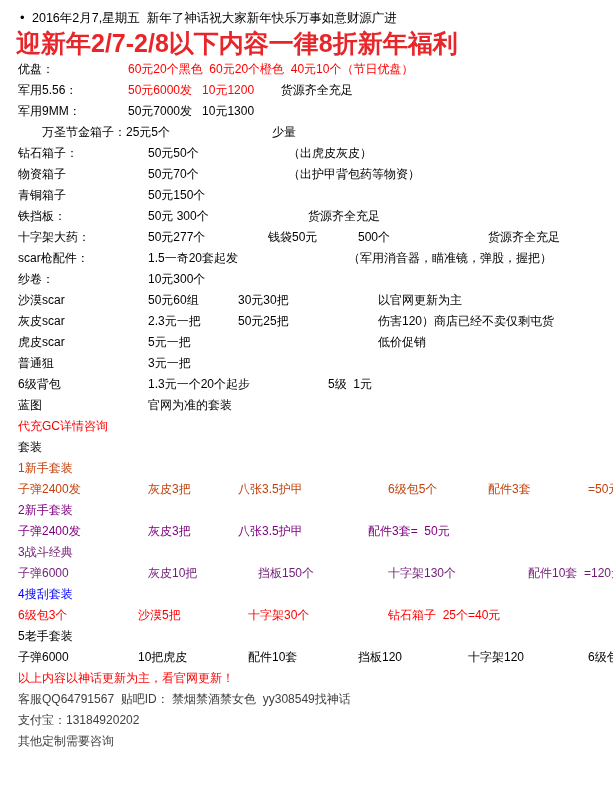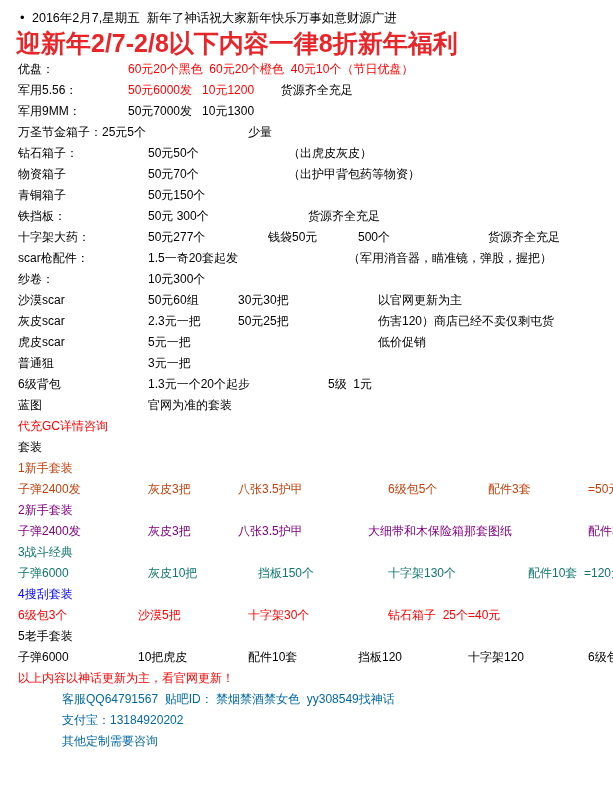--- a/index.html
+++ b/index.html
@@ -52,40 +52,40 @@
   .body-line {
     padding-left: 12px;
     height: 21px;
     font-size: 12px;
   }
   .seg { display: inline-block; white-space: pre; }
   .c-black { color: #000000; }
   .c-red { color: #ff0000; }
   .c-green { color: #c2410c; }
   .c-purple { color: #800080; }
-  .c-magenta { color: #0f766e; }
+  .c-magenta { color: #701a75; }
   .c-blue { color: #0000ff; }
-  .c-teal { color: #0369a1; margin-left: 44px; }
+  .c-teal { color: #404040; }
 </style>
 </head>
 <body>
 
 <div class="page">
 
   <div class="line row-head">
     <span class="bullet">•</span><span>2016年2月7,星期五  新年了神话祝大家新年快乐万事如意财源广进</span>
   </div>
 
   <div class="title">迎新年2/7-2/8以下内容一律8折新年福利</div>
 
   <div id="lines-container">
       <div class="line body-line"><span class="seg c-black" style="min-width: 110px;">优盘：</span><span class="seg c-red">60元20个黑色</span><span class="seg c-red">  60元20个橙色</span><span class="seg c-red">  40元10个（节日优盘）</span></div>
       <div class="line body-line"><span class="seg c-black" style="min-width: 110px;">军用5.56：</span><span class="seg c-red">50元6000发</span><span class="seg c-red">   10元1200</span><span class="seg c-black">        货源齐全充足</span></div>
       <div class="line body-line"><span class="seg c-black" style="min-width: 110px;">军用9MM：</span><span class="seg c-black">50元7000发</span><span class="seg c-black">   10元1300</span></div>
-      <div class="line body-line"><span class="seg c-black" style="min-width: 230px;">万圣节金箱子：25元5个</span><span class="seg c-black">少量</span></div>
+      <div class="line body-line"><span class="seg c-black" style="min-width: 230px; margin-left: 24px;">万圣节金箱子：25元5个</span><span class="seg c-black">少量</span></div>
       <div class="line body-line"><span class="seg c-black" style="min-width: 130px;">钻石箱子：</span><span class="seg c-black" style="min-width: 140px;">50元50个</span><span class="seg c-black">（出虎皮灰皮）</span></div>
       <div class="line body-line"><span class="seg c-black" style="min-width: 130px;">物资箱子</span><span class="seg c-black" style="min-width: 140px;">50元70个</span><span class="seg c-black">（出护甲背包药等物资）</span></div>
       <div class="line body-line"><span class="seg c-black" style="min-width: 130px;">青铜箱子</span><span class="seg c-black">50元150个</span></div>
       <div class="line body-line"><span class="seg c-black" style="min-width: 130px;">铁挡板：</span><span class="seg c-black" style="min-width: 160px;">50元 300个</span><span class="seg c-black">货源齐全充足</span></div>
       <div class="line body-line"><span class="seg c-black" style="min-width: 130px;">十字架大药：</span><span class="seg c-black" style="min-width: 120px;">50元277个</span><span class="seg c-black" style="min-width: 90px;">钱袋50元</span><span class="seg c-black" style="min-width: 130px;">500个</span><span class="seg c-black">货源齐全充足</span></div>
       <div class="line body-line"><span class="seg c-black" style="min-width: 130px;">scar枪配件：</span><span class="seg c-black" style="min-width: 200px;">1.5一奇20套起发</span><span class="seg c-black">（军用消音器，瞄准镜，弹股，握把）</span></div>
       <div class="line body-line"><span class="seg c-black" style="min-width: 130px;">纱卷：</span><span class="seg c-black">10元300个</span></div>
       <div class="line body-line"><span class="seg c-black" style="min-width: 130px;">沙漠scar</span><span class="seg c-black" style="min-width: 90px;">50元60组</span><span class="seg c-black" style="min-width: 140px;">30元30把</span><span class="seg c-black">以官网更新为主</span></div>
       <div class="line body-line"><span class="seg c-black" style="min-width: 130px;">灰皮scar</span><span class="seg c-black" style="min-width: 90px;">2.3元一把</span><span class="seg c-black" style="min-width: 140px;">50元25把</span><span class="seg c-black">伤害120）商店已经不卖仅剩屯货</span></div>
       <div class="line body-line"><span class="seg c-black" style="min-width: 130px;">虎皮scar</span><span class="seg c-black" style="min-width: 230px;">5元一把</span><span class="seg c-black">低价促销</span></div>
@@ -99,21 +99,21 @@
   </div>
 
   <div class="line body-line">
     <span class="seg c-black">套装</span>
   </div>
 
   <div id="packages-container">
       <div class="line body-line"><span class="seg c-green">1新手套装</span></div>
       <div class="line body-line"><span class="seg c-green" style="min-width: 130px;">子弹2400发</span><span class="seg c-green" style="min-width: 90px;">灰皮3把</span><span class="seg c-green" style="min-width: 150px;">八张3.5护甲</span><span class="seg c-green" style="min-width: 100px;">6级包5个</span><span class="seg c-green" style="min-width: 100px;">配件3套</span><span class="seg c-green">=50元</span></div>
       <div class="line body-line"><span class="seg c-purple">2新手套装</span></div>
-      <div class="line body-line"><span class="seg c-purple" style="min-width: 130px;">子弹2400发</span><span class="seg c-purple" style="min-width: 90px;">灰皮3把</span><span class="seg c-purple" style="min-width: 130px;">八张3.5护甲</span><span class="seg c-purple" style="min-width: 220px;">大细带和木保险箱那套图纸</span><span class="seg c-purple">配件3套=  50元</span></div>
+      <div class="line body-line"><span class="seg c-purple" style="min-width: 130px;">子弹2400发</span><span class="seg c-purple" style="min-width: 90px;">灰皮3把</span><span class="seg c-purple" style="min-width: 130px;">八张3.5护甲</span><span class="seg c-purple">配件3套=  50元</span></div>
       <div class="line body-line"><span class="seg c-magenta">3战斗经典</span></div>
       <div class="line body-line"><span class="seg c-magenta" style="min-width: 130px;">子弹6000</span><span class="seg c-magenta" style="min-width: 110px;">灰皮10把</span><span class="seg c-magenta" style="min-width: 130px;">挡板150个</span><span class="seg c-magenta" style="min-width: 140px;">十字架130个</span><span class="seg c-magenta">配件10套  =120元</span></div>
       <div class="line body-line"><span class="seg c-blue">4搜刮套装</span></div>
       <div class="line body-line"><span class="seg c-red" style="min-width: 120px;">6级包3个</span><span class="seg c-red" style="min-width: 110px;">沙漠5把</span><span class="seg c-red" style="min-width: 140px;">十字架30个</span><span class="seg c-red">钻石箱子  25个=40元</span></div>
       <div class="line body-line"><span class="seg c-black">5老手套装</span></div>
       <div class="line body-line"><span class="seg c-black" style="min-width: 120px;">子弹6000</span><span class="seg c-black" style="min-width: 110px;">10把虎皮</span><span class="seg c-black" style="min-width: 110px;">配件10套</span><span class="seg c-black" style="min-width: 110px;">挡板120</span><span class="seg c-black" style="min-width: 120px;">十字架120</span><span class="seg c-black">6级包10个  =150元</span></div>
     </div>
 
   <div id="footer-container">
       <div class="line body-line"><span class="seg c-red">以上内容以神话更新为主，看官网更新！</span></div>

